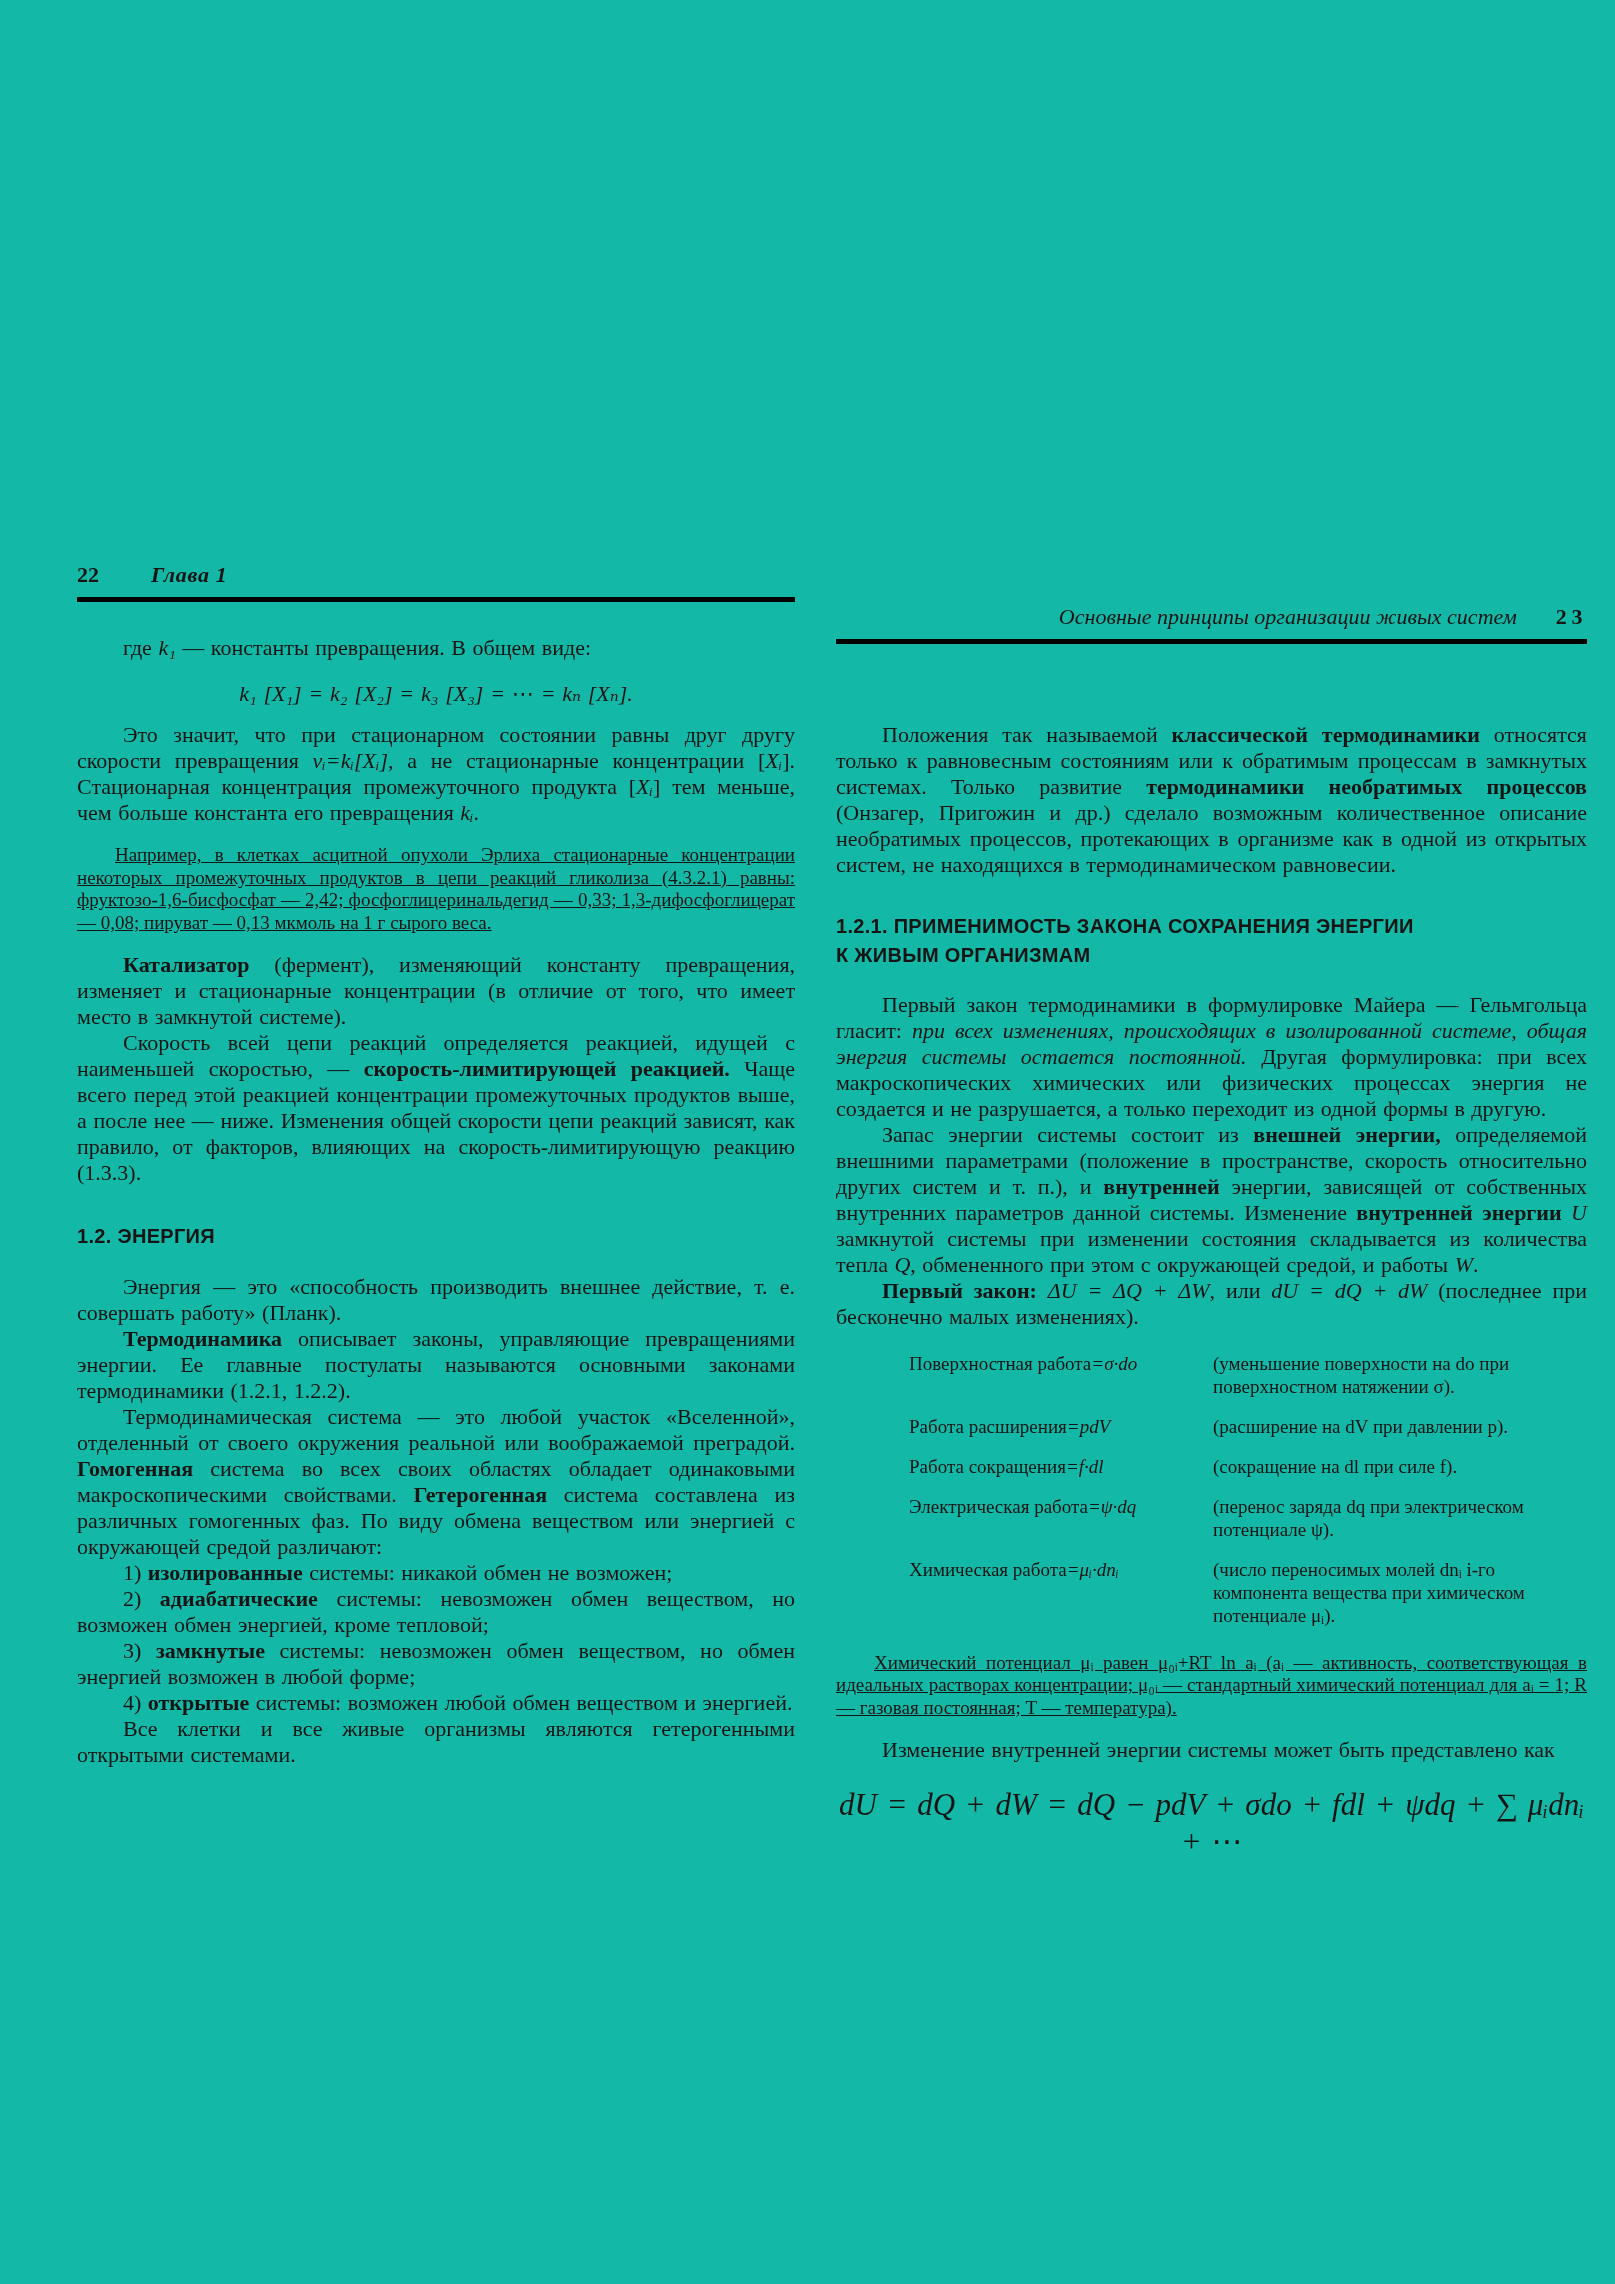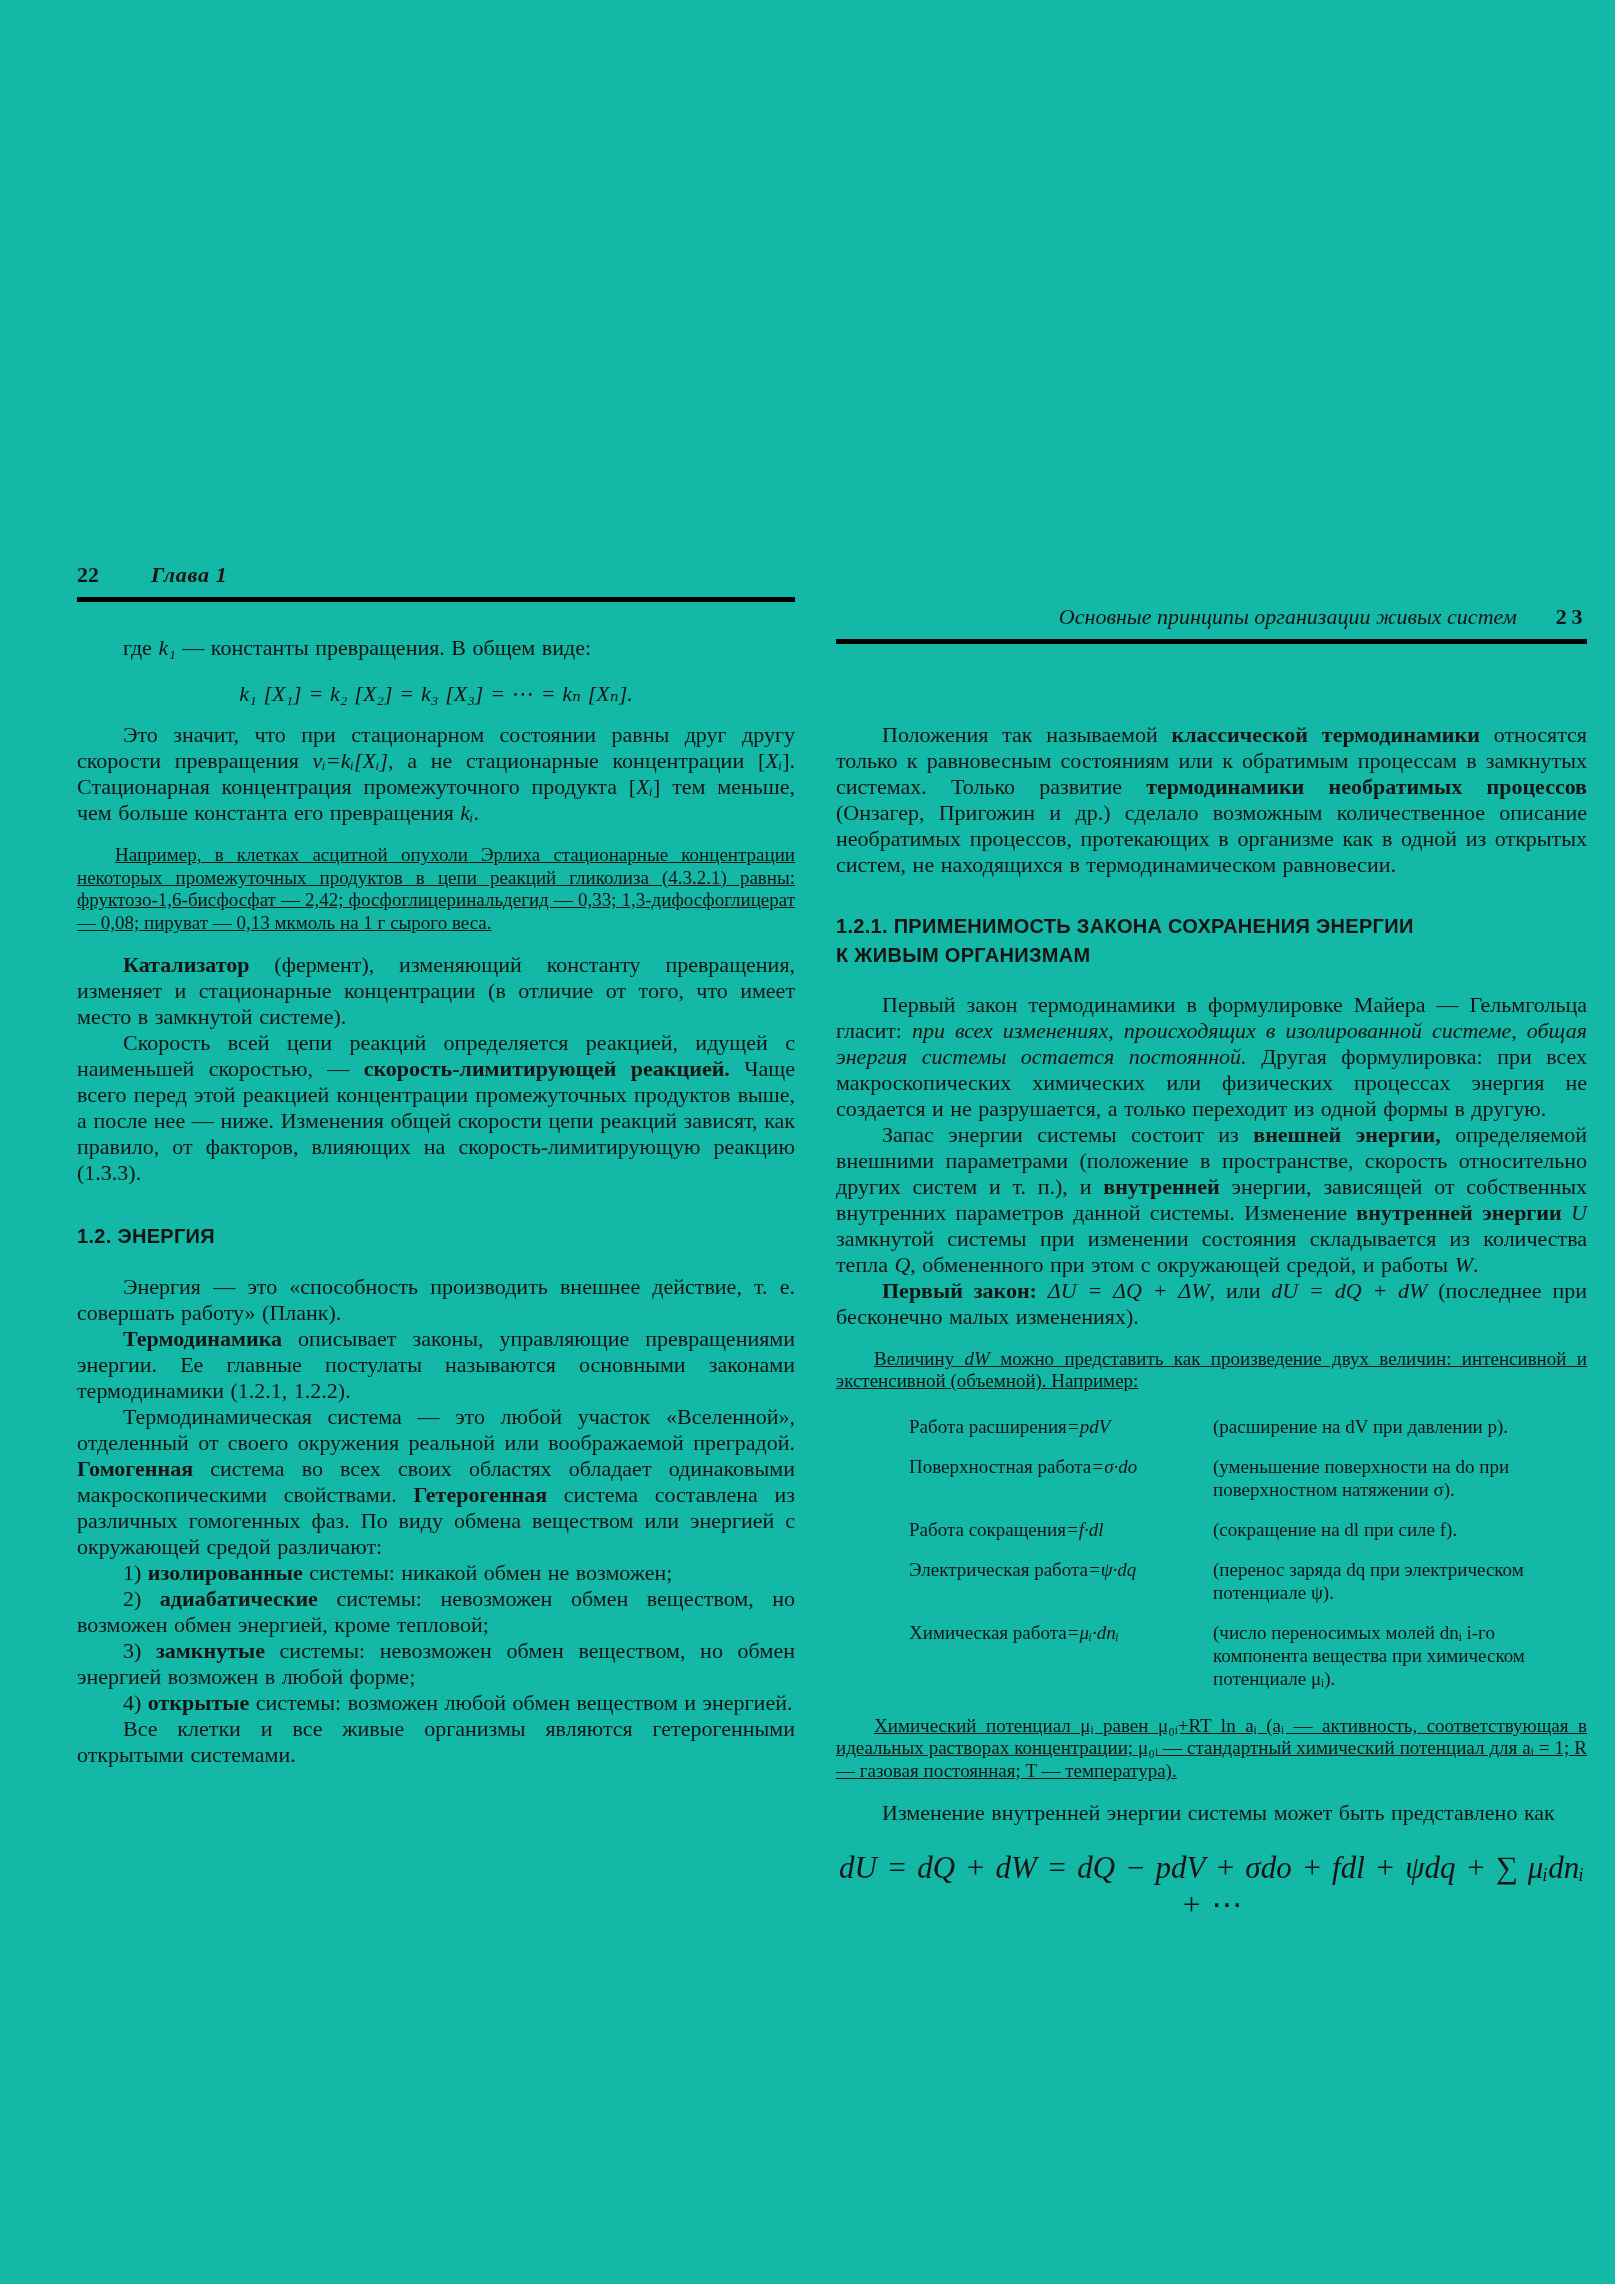--- a/index.html
+++ b/index.html
@@ -95,30 +95,29 @@
           <div>1.2.1. ПРИМЕНИМОСТЬ ЗАКОНА СОХРАНЕНИЯ ЭНЕРГИИ</div>
           <div>К ЖИВЫМ ОРГАНИЗМАМ</div>
         </div>
 
       <p class="para"><span>Первый закон термодинамики в формулировке Майера — Гельмгольца гласит: </span><span class="i">при всех изменениях, происходящих в изолированной системе, общая энергия системы остается постоянной.</span><span> Другая формулировка: при всех макроскопических химических или физических процессах энергия не создается и не разрушается, а только переходит из одной формы в другую.</span></p>
 
       <p class="para"><span>Запас энергии системы состоит из </span><span class="b">внешней энергии,</span><span> определяемой внешними параметрами (положение в пространстве, скорость относительно других систем и т. п.), и </span><span class="b">внутренней</span><span> энергии, зависящей от собственных внутренних параметров данной системы. Изменение </span><span class="b">внутренней энергии </span><span class="f">U</span><span> замкнутой системы при изменении состояния складывается из количества тепла </span><span class="f">Q</span><span>, обмененного при этом с окружающей средой, и работы </span><span class="f">W</span><span>.</span></p>
 
       <p class="para"><span class="b">Первый закон: </span><span class="f">ΔU = ΔQ + ΔW</span><span>, или </span><span class="f">dU = dQ + dW</span><span> (последнее при бесконечно малых изменениях).</span></p>
 
-      <p class="small-para"><span>Величину </span><span class="f">dW</span><span> можно представить как произведение двух величин: интенсивной и экстенсивной (объемной). Например:</span></p>
 
       <div class="worktable">
         <div class="wrow">
+            <div class="wlabel"><span>Поверхностная работа</span><span class="f">=σ·do</span></div>
+            <div class="wdesc">(уменьшение поверхности на do при поверхностном натяжении σ).</div>
+          </div>
+        <div class="wrow">
             <div class="wlabel"><span>Работа расширения</span><span class="f">=pdV</span></div>
             <div class="wdesc">(расширение на dV при давлении p).</div>
-          </div>
-        <div class="wrow">
-            <div class="wlabel"><span>Поверхностная работа</span><span class="f">=σ·do</span></div>
-            <div class="wdesc">(уменьшение поверхности на do при поверхностном натяжении σ).</div>
           </div>
         <div class="wrow">
             <div class="wlabel"><span>Работа сокращения</span><span class="f">=f·dl</span></div>
             <div class="wdesc">(сокращение на dl при силе f).</div>
           </div>
         <div class="wrow">
             <div class="wlabel"><span>Электрическая работа</span><span class="f">=ψ·dq</span></div>
             <div class="wdesc">(перенос заряда dq при электрическом потенциале ψ).</div>
           </div>
         <div class="wrow">

